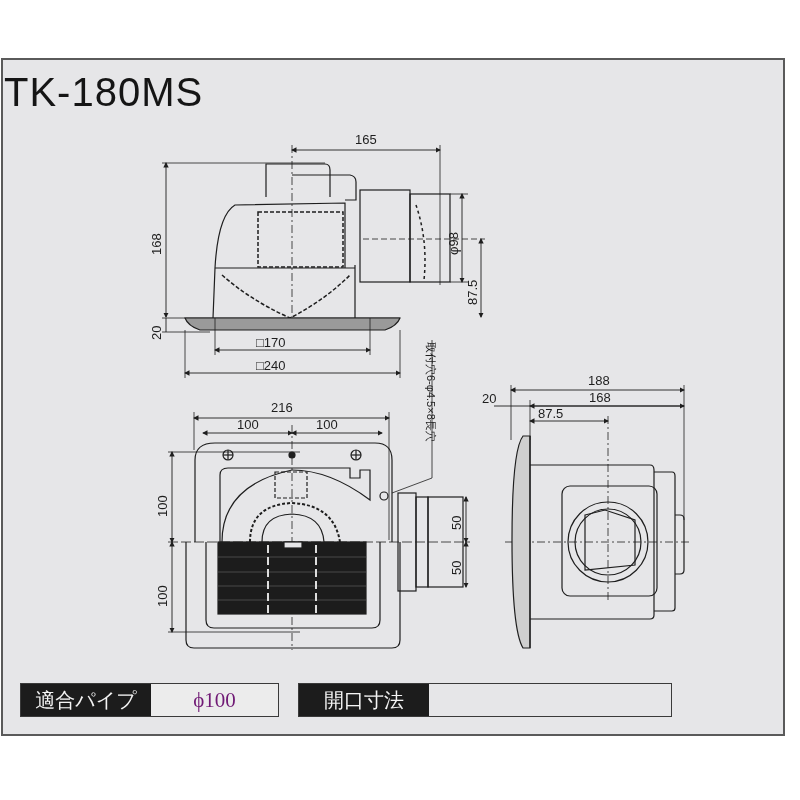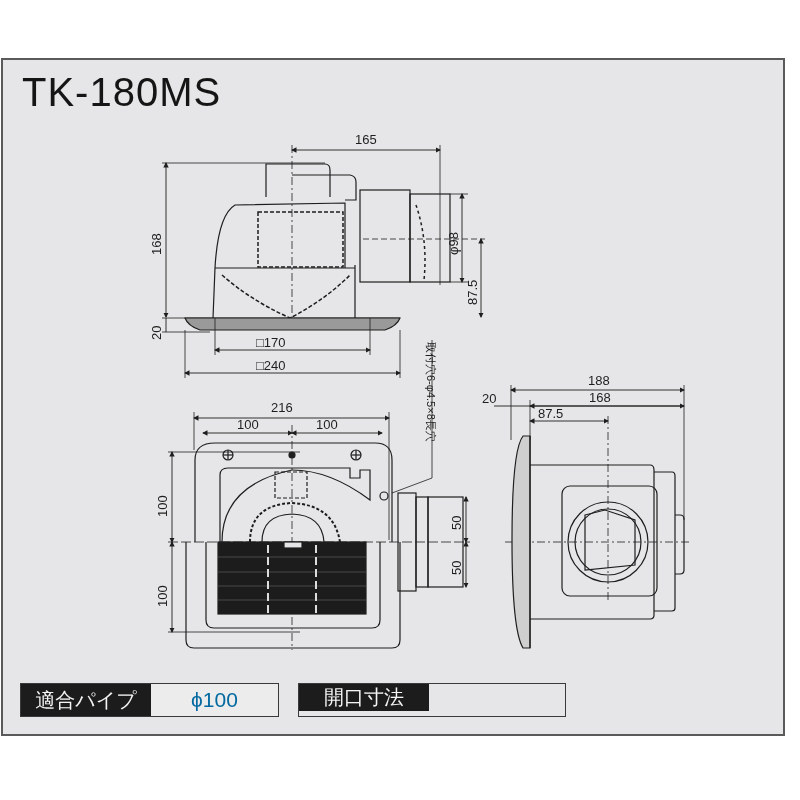--- a/index.html
+++ b/index.html
@@ -1,22 +1,22 @@
 <!DOCTYPE html>
 <html><head>
 <meta charset="utf-8">
 <style>
   html, body { margin:0; padding:0; background:#ffffff; }
   body { width:800px; height:800px; position:relative; overflow:hidden; font-family:"Liberation Sans", sans-serif; }
   .frame { position:absolute; left:1px; top:58px; width:784px; height:678px; background:#e6e6e8; border:2px solid #5a5a5a; box-sizing:border-box; }
-  .title { position:absolute; left:22px; top:70px; font-size:40px; color:#151515; letter-spacing:1px; font-family:"Liberation Sans", sans-serif; }
+  .title { position:absolute; left:4px; top:70px; font-size:40px; color:#151515; letter-spacing:1px; font-family:"Liberation Sans", sans-serif; }
   svg.drawing { position:absolute; left:0; top:0; width:800px; height:800px; }
   .spec { position:absolute; top:683px; height:34px; display:flex; border:1.5px solid #3a3a3a; box-sizing:border-box; }
   .spec .lbl { background:#1c1c1c; color:#f4f4f4; font-size:20px; display:flex; align-items:center; justify-content:center; }
-  .spec .val { background:#ececec; color:#0369a1; font-size:21px; display:flex; align-items:center; justify-content:center; }
+  .spec .val { background:#ececec; color:#701a75; font-size:21px; display:flex; align-items:center; justify-content:center; }
   .dim { font-family:"Liberation Sans", sans-serif; fill:#1e1e1e; font-size:13px; }
 </style>
 </head>
 <body>
 
 <div class="frame"></div>
 <div class="title">TK-180MS</div>
 
 <svg class="drawing" viewBox="0 0 800 800" xmlns="http://www.w3.org/2000/svg">
   <defs>
@@ -167,19 +167,19 @@
     <path d="M585,515 L605,510 L635,520 L635,565 L585,570 z"></path>
   </g>
   <g>
     <text class="dim" x="588" y="385">188</text>
     <text class="dim" x="482" y="403">20</text>
     <text class="dim" x="589" y="402">168</text>
     <text class="dim" x="538" y="418">87.5</text>
   </g>
 </svg>
 
-<div class="spec" style="left:20px; width:259px;">
+<div class="spec" style="left:20px; width:259px;font-family:Liberation Serif, serif;">
   <div class="lbl" style="width:130px;">適合パイプ</div>
   <div class="val" style="flex:1;">ϕ100</div>
 </div>
-<div class="spec" style="left:298px; width:268px;flex-direction:column;">
+<div class="spec" style="left:298px; width:374px;">
   <div class="lbl" style="width:130px;">開口寸法</div>
 </div>
 
 </body></html>

